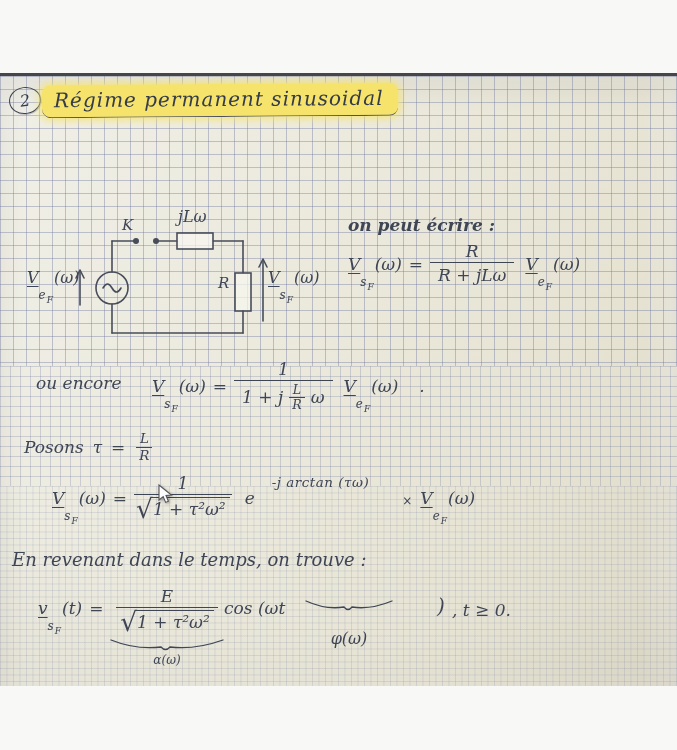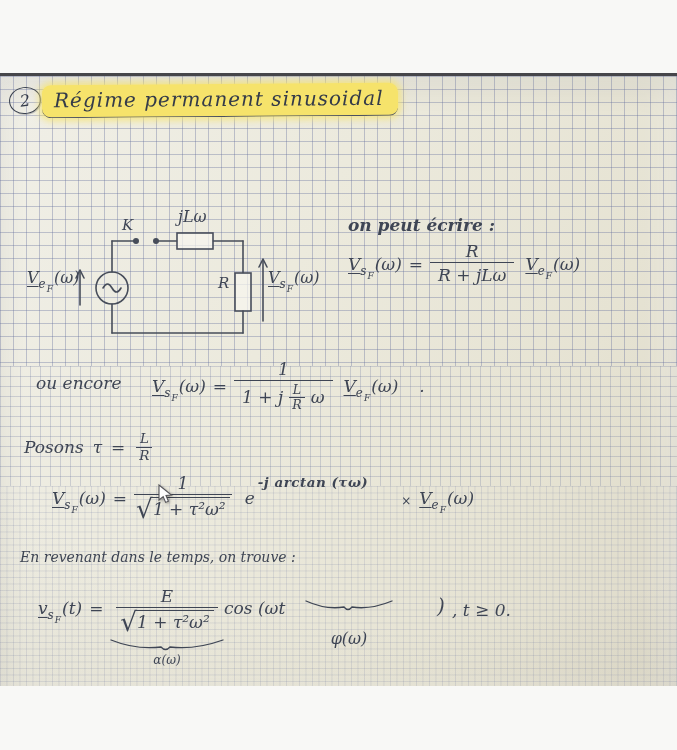--- a/index.html
+++ b/index.html
@@ -44,34 +44,34 @@
   .hl{
     background:#f6e36b;border-radius:9px;padding:3px 14px 5px 12px;
     box-shadow:0 0 7px 3px rgba(246,227,107,0.75);
     border-bottom:1.6px solid #4a5060;
     font-size:20px;letter-spacing:1px;transform:rotate(-0.4deg);
   }
   
   .eqrow{display:inline-flex;align-items:center;gap:7px;}
   .vterm{display:inline-flex;align-items:baseline;}
   .vmain{text-decoration:underline;text-underline-offset:3px;text-decoration-thickness:1.3px;}
-  .vsub{font-size:12px;vertical-align:sub;position:relative;top:5px;}
+  .vsub{font-size:12px;vertical-align:sub;position:relative;top:16px;}
   .vsubsub{font-size:9px;position:relative;top:4px;margin-left:1px;}
   .varg{margin-left:1px;}
   .frac{display:inline-flex;flex-direction:column;align-items:center;vertical-align:middle;}
   .fnum{padding:0 10px;line-height:1.15;}
   .fden{border-top:1.6px solid #3e4554;padding:3px 8px 0;line-height:1.15;display:inline-flex;align-items:center;gap:4px;}
   .sfrac{display:inline-flex;flex-direction:column;align-items:center;font-size:12.5px;line-height:1;vertical-align:middle;margin:0 2px;}
   .sfnum{padding:0 3px 1px;}
   .sfden{border-top:1.3px solid #3e4554;padding:1px 3px 0;}
   .sqrt{display:inline-flex;align-items:flex-start;}
   .rad{font-size:1.55em;line-height:0.95;font-style:normal;margin-right:-2px;}
   .radicand{border-top:1.5px solid #3e4554;padding:2px 4px 0 2px;}
   .expgrp{display:inline-flex;align-items:baseline;}
-  .esup{font-size:13.5px;position:relative;top:-17px;margin-left:3px;letter-spacing:0.5px;font-weight:bold;}
+  .esup{font-size:13.5px;position:relative;top:-17px;margin-left:17px;letter-spacing:0.5px;}
   .times{font-size:12px;position:relative;top:3px;margin:0 1px;}
   .bracecol{display:inline-flex;flex-direction:column;align-items:center;}
   .white-mat{position:absolute;left:0;width:677px;background:#f8f8f6;z-index:3;}
   .mat-top{top:0;height:73px;}
   .mat-bottom{top:686px;height:64px;}
   .cursor{filter:drop-shadow(1px 1.5px 1.5px rgba(0,0,0,0.35));}
 </style>
 </head>
 <body>
 
@@ -229,21 +229,21 @@
         <span class="vmain">V</span>
         <span class="vsub"><span>e</span><span class="vsubsub">F</span></span>
         <span class="varg">(ω)</span>
       </span>
   </div>
 
   <svg class="abs cursor" style="left:158px;top:408px;z-index:4;" width="16" height="21" viewBox="0 0 16 21">
     <polygon points="1,1 1,16 5.2,12.6 7.6,18.4 10.4,17.2 8,11.4 13.4,11" fill="#fcfcfc" stroke="#55555a" stroke-width="1.1"></polygon>
   </svg>
 
-  <div class="abs hw" style="left:20px;top:473px;font-size:14px;">En revenant dans le temps, on trouve :</div>
+  <div class="abs hw" style="left:12px;top:473px;font-size:18px;">En revenant dans le temps, on trouve :</div>
 
   <div class="abs hw eqrow" style="left:38px;top:522px;">
     <span class="vterm">
         <span class="vmain">v</span>
         <span class="vsub"><span>s</span><span class="vsubsub">F</span></span>
         <span class="varg">(t)</span>
       </span>
     <span>=</span>
   </div>
 

